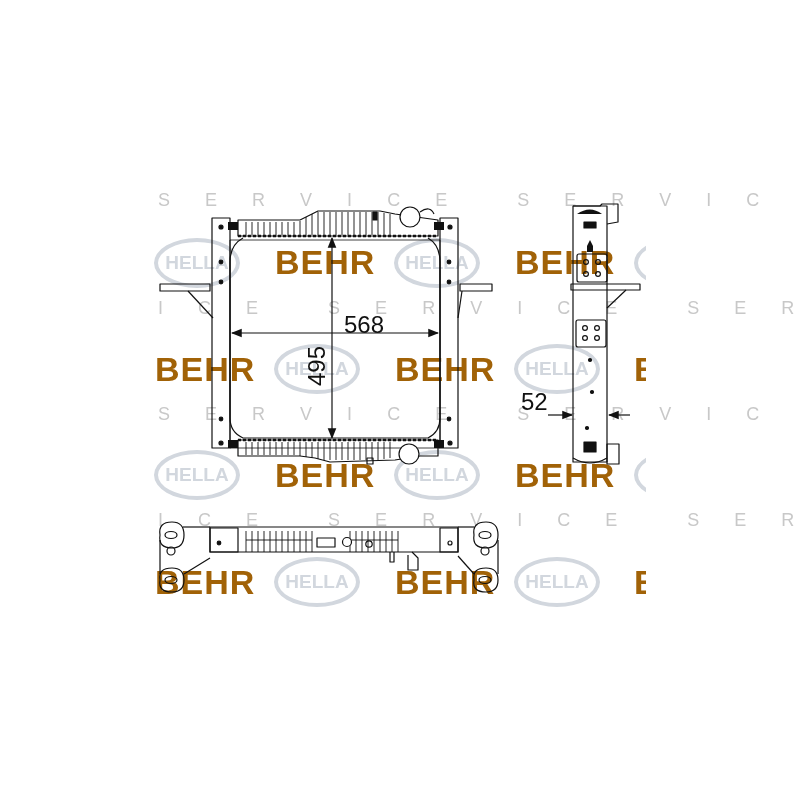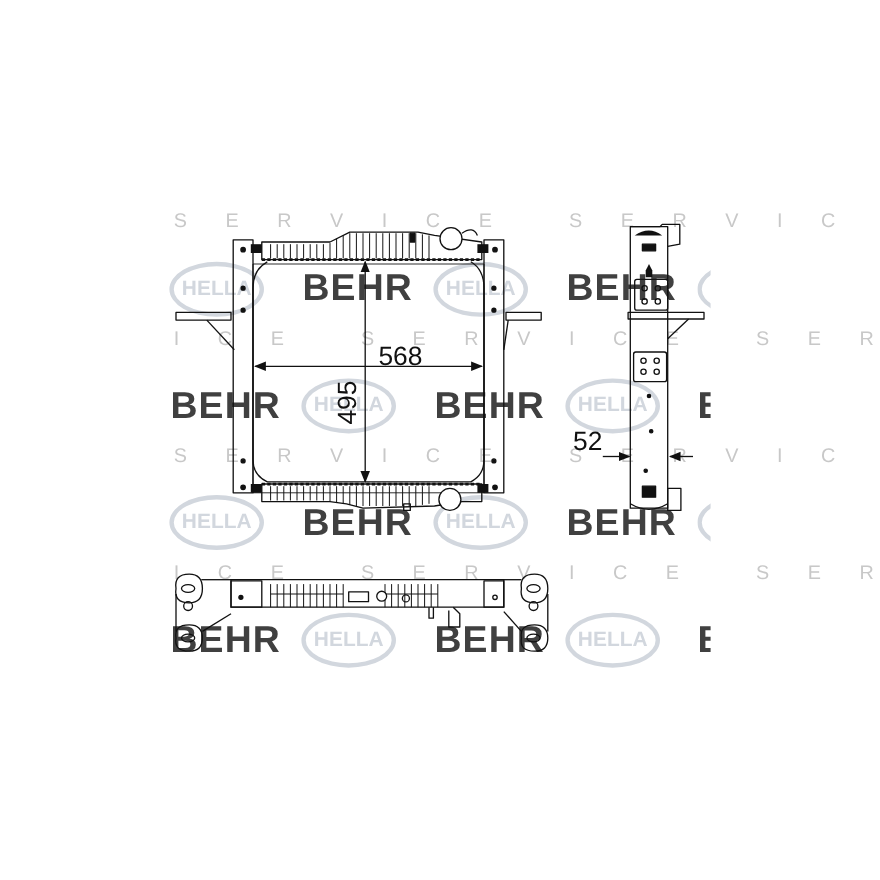--- a/index.html
+++ b/index.html
@@ -1,21 +1,21 @@
 <!DOCTYPE html>
 <html><head>
 <meta charset="utf-8">
 <style>
   html, body { margin:0; padding:0; background:#ffffff; }
   body { width:800px; height:800px; position:relative; overflow:hidden; font-family:"Liberation Sans", sans-serif; }
   #wm { position:absolute; left:0; top:0; width:800px; height:800px; }
   #drawing { position:absolute; left:0; top:0; width:800px; height:800px; }
   .dim-label { position:absolute; font-family:"Liberation Sans", sans-serif; font-size:24px; color:#111; line-height:1; }
   .wm-service { position:absolute; font-family:"Liberation Sans", sans-serif; font-size:18px; color:#c8c8c8; letter-spacing:0; white-space:nowrap; }
-  .wm-behr { position:absolute; font-family:"Liberation Sans", sans-serif; font-weight:bold; font-size:34px; color:#404040; letter-spacing:1px; line-height:1; white-space:nowrap; }
+  .wm-behr { position:absolute; font-family:"Liberation Sans", sans-serif; font-weight:bold; font-size:34px; color:#a16207; letter-spacing:1px; line-height:1; white-space:nowrap; }
   .wm-hella { position:absolute; width:86px; height:50px; border:4px solid #d2d7de; border-radius:50%; box-sizing:border-box; display:flex; align-items:center; justify-content:center; }
   .wm-hella span { font-family:"Liberation Sans", sans-serif; font-weight:bold; font-size:19px; color:#d2d7de; letter-spacing:0px; }
 </style>
 </head>
 <body>
 
 <div id="wm">
 
   <div class="wm-service" style="left:158px;top:190px;"><span>S</span>&nbsp;&nbsp;&nbsp;&nbsp;&nbsp;&nbsp;&nbsp;<span>E</span>&nbsp;&nbsp;&nbsp;&nbsp;&nbsp;&nbsp;&nbsp;<span>R</span>&nbsp;&nbsp;&nbsp;&nbsp;&nbsp;&nbsp;&nbsp;<span>V</span>&nbsp;&nbsp;&nbsp;&nbsp;&nbsp;&nbsp;&nbsp;<span>I</span>&nbsp;&nbsp;&nbsp;&nbsp;&nbsp;&nbsp;&nbsp;<span>C</span>&nbsp;&nbsp;&nbsp;&nbsp;&nbsp;&nbsp;&nbsp;<span>E</span>&nbsp;&nbsp;&nbsp;&nbsp;&nbsp;&nbsp;&nbsp;&nbsp;&nbsp;&nbsp;&nbsp;&nbsp;&nbsp;&nbsp;<span>S</span>&nbsp;&nbsp;&nbsp;&nbsp;&nbsp;&nbsp;&nbsp;<span>E</span>&nbsp;&nbsp;&nbsp;&nbsp;&nbsp;&nbsp;&nbsp;<span>R</span>&nbsp;&nbsp;&nbsp;&nbsp;&nbsp;&nbsp;&nbsp;<span>V</span>&nbsp;&nbsp;&nbsp;&nbsp;&nbsp;&nbsp;&nbsp;<span>I</span>&nbsp;&nbsp;&nbsp;&nbsp;&nbsp;&nbsp;&nbsp;<span>C</span></div>
 

